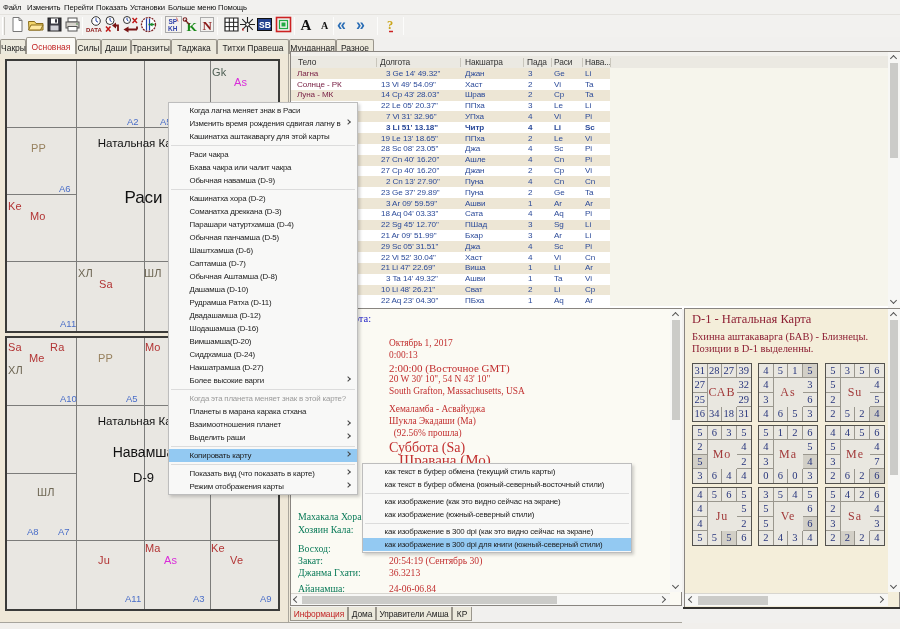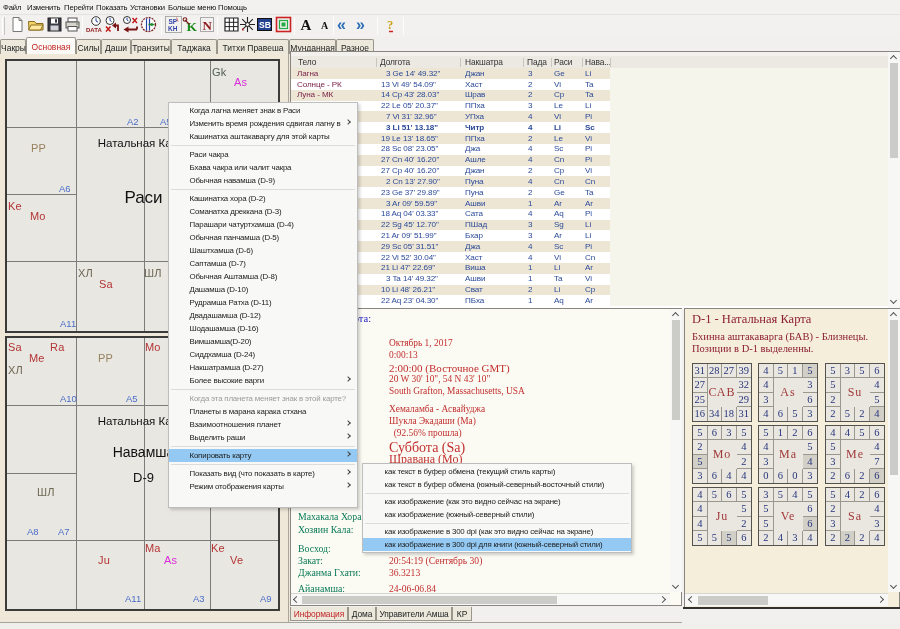--- a/index.html
+++ b/index.html
@@ -457,21 +457,21 @@
 <div class="itxt iblu" style="left:2px;top:4px;font-size:10.5px">Натальная Карта:</div>
 <div class="itxt ired" style="left:98px;top:28.5px;font-size:9.4px">Октябрь 1, 2017</div>
 <div class="itxt ired" style="left:98px;top:40.6px;font-size:9.4px">0:00:13</div>
 <div class="itxt ired" style="left:98px;top:52.7px;font-size:11px">2:00:00 (Восточное GMT)</div>
 <div class="itxt ired" style="left:98px;top:64.8px;font-size:9.4px">20 W 30' 10", 54 N 43' 10"</div>
 <div class="itxt ired" style="left:98px;top:76.89999999999999px;font-size:9.4px">South Grafton, Massachusetts, USA</div>
 <div class="itxt ired" style="left:98px;top:94.89999999999999px;font-size:9.4px">Хемаламба - Асвайуджа</div>
 <div class="itxt ired" style="left:98px;top:106.99999999999999px;font-size:9.4px">Шукла Экадаши (Ма)</div>
 <div class="itxt ired" style="left:98px;top:119.09999999999998px;font-size:9.4px">&nbsp;&nbsp;(92.56% прошла)</div>
 <div class="itxt ired" style="left:98px;top:131.2px;font-size:14px">Суббота (Sa)</div>
-<div class="itxt ired" style="left:98px;top:143.29999999999998px;font-size:12px">Шравана (Мо)</div>
+<div class="itxt ired" style="left:108px;top:143.29999999999998px;font-size:15px">Шравана (Мо)</div>
 <div class="itxt igrn" style="left:7px;top:202px;font-size:9.8px">Махакала Хора:</div>
 <div class="itxt ired" style="left:98px;top:202px;font-size:9.6px">Гхати Хора (Ма)</div>
 <div class="itxt igrn" style="left:7px;top:215px;font-size:9.8px">Хозяин Кала:</div>
 <div class="itxt ired" style="left:98px;top:215px;font-size:9.6px">Сатурн</div>
 <div class="itxt igrn" style="left:7px;top:234px;font-size:9.8px">Восход:</div>
 <div class="itxt ired" style="left:98px;top:234px;font-size:9.6px">6:43:40</div>
 <div class="itxt igrn" style="left:7px;top:246px;font-size:9.8px">Закат:</div>
 <div class="itxt ired" style="left:98px;top:246px;font-size:9.6px">20:54:19 (Сентябрь 30)</div>
 <div class="itxt igrn" style="left:7px;top:258px;font-size:9.8px">Джанма Гхати:</div>
 <div class="itxt ired" style="left:98px;top:258px;font-size:9.6px">36.3213</div>
@@ -638,21 +638,21 @@
         <div class="thumb" style="left:2px;top:11px;width:8px;height:155px"></div>
         <div class="arr adn" style="left:3px;top:274px"></div>
       </div>
 <div class="sbh" style="left:0px;top:284px;width:203px;height:13px;border-top:1px solid #d8d6d0">
         <div class="arr alf" style="left:4px;top:3px"></div>
         <div class="thumb" style="left:13px;top:2px;width:70px;height:9px"></div>
         <div class="arr art" style="left:193px;top:3px"></div>
       </div>
 </div>
 <div class="ab" style="left:683px;top:606.5px;width:217px;height:2px;background:#33322f"></div>
-<div class="menu" style="left:167.5px;top:101.5px;width:190px;padding:1px 0 14px 0">
+<div class="menu" style="left:167.5px;top:101.5px;width:190px;padding:1px 0 1px 0">
 <div class="mi">
         <span class="t">Когда лагна меняет знак в Раси</span>
 </div>
 <div class="mi">
         <span class="t">Изменить время рождения сдвигая лагну в</span>
 <span class="a"></span>
 </div>
 <div class="mi">
         <span class="t">Кашинатха аштакаваргу для этой карты</span>
 </div>

